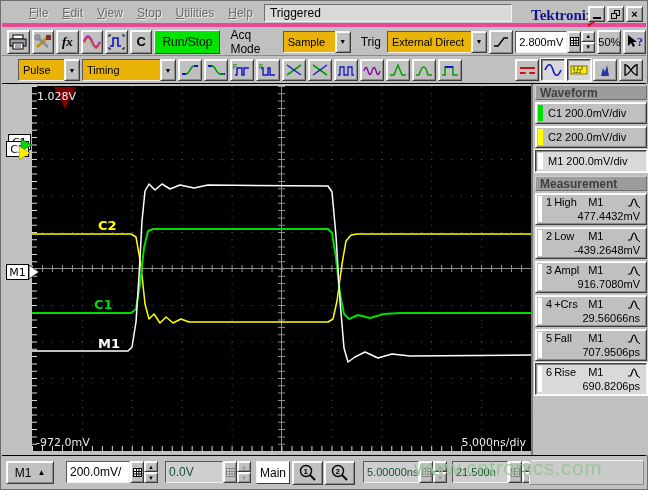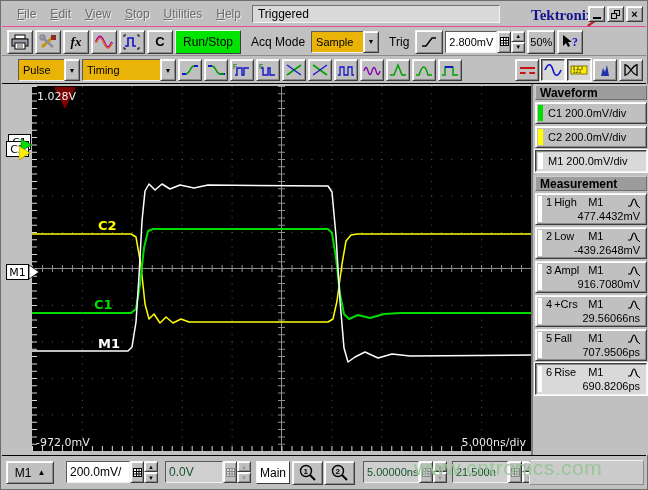--- a/index.html
+++ b/index.html
@@ -7,21 +7,21 @@
   font-family:"Liberation Sans",sans-serif;font-size:11px;color:#000}
 .win{position:relative;width:648px;height:490px;background:#c0c0c0;
   border:1px solid #6e6e6e}
 .raised{background:#c0c0c0;border:1px solid;border-color:#f6f6f6 #3c3c3c #3c3c3c #f6f6f6;
   box-shadow:inset 1px 1px 0 #fff,inset -1px -1px 0 #8a8a8a}
 .pressed{background:#d9d9d9;border:1px solid;border-color:#3c3c3c #f6f6f6 #f6f6f6 #3c3c3c;
   box-shadow:inset 1px 1px 0 #8a8a8a,0 0 0 1px #fff}
 .sunken{background:#fff;border:1px solid;border-color:#5a5a5a #f0f0f0 #f0f0f0 #5a5a5a}
 
 .menubar{position:absolute;left:1px;top:1px;right:1px;height:25px;display:flex;
-  align-items:center;padding-left:8px;border-bottom:1px solid #ec4899}
+  align-items:center;padding-left:20px;border-bottom:4px solid #ec4899}
 .menu-item{padding:2px 7px;font-size:12px;color:#6b6b6b;text-shadow:1px 1px 0 #ececec}
 .menu-item::first-letter{text-decoration:underline}
 .status-box{margin-left:4px;width:248px;height:18px;background:#d9d9d9;
   border:1px solid;border-color:#707070 #f2f2f2 #f2f2f2 #707070;
   display:flex;align-items:center;padding-left:5px;font-size:12px;color:#000}
 .brand{position:absolute;left:529px;top:5px;font-family:"Liberation Serif",serif;
   font-weight:bold;font-size:15px;color:#14148c}
 .brand-tick{position:absolute;left:585px;top:20px;width:10px;height:2px;background:#c41414;
   transform:rotate(-35deg)}
 .winbtns{position:absolute;right:3px;top:4px;display:flex;gap:2px}
@@ -59,21 +59,21 @@
 .cursor-icon i{display:block;height:2px;background:#cc1111}
 .cursor-icon i.dash{background:none;border-top:2px dashed #cc1111;height:0}
 
 .main{position:absolute;left:1px;top:83px;width:646px;height:371px;background:#c0c0c0}
 #scope{position:absolute;left:30px;top:2px;width:499px;height:365px;background:#000;display:block}
 .mk-box{position:absolute;width:23px;height:16px;background:#fff;border:1px solid #000;
   display:flex;align-items:center;justify-content:center;font-size:11px;
   font-family:"DejaVu Sans",sans-serif}
 .rpanel{position:absolute;left:529px;top:0;width:117px;height:371px;background:#c0c0c0;
   border-left:2px solid #7d7d7d;padding:1px 1px 0 2px}
-.phdr{height:15px;background:#9c9c9c;color:#000000;font-weight:bold;font-size:12px;
+.phdr{height:15px;background:#9c9c9c;color:#404040;font-weight:bold;font-size:12px;
   padding-left:4px;display:flex;align-items:center;
   border:1px solid;border-color:#cdcdcd #6e6e6e #6e6e6e #cdcdcd}
 .phdr2{margin-top:4px}
 .wrow{margin-top:2px;height:22px;display:flex;align-items:center;font-size:11px}
 .cstrip{width:5px;height:16px;margin:0 5px 0 2px}
 .strip-c1{background:#00dc00}.strip-c2{background:#ffff00}.strip-m1{background:#fff}
 .mrow{margin-top:2px;height:32px;position:relative;font-size:11px;padding:2px 3px 0 10px}
 .wstrip{position:absolute;left:2px;top:2px;bottom:2px;width:4px;background:#fff}
 .mline1{display:flex;align-items:center}
 .mname{margin-left:2px;width:32px}
@@ -158,20 +158,24 @@
         </svg>
     </span>
     <span class="tbtn raised" style="font-weight:bold;font-size:13px">C</span>
     <span class="runstop" style="background:#00e400">Run/Stop</span>
     <span class="tlabel">Acq Mode</span>
     <span class="combo">
       <span class="cfield" style="width:52px">Sample</span>
       <span class="drop raised">▼</span>
     </span>
     <span class="tlabel">Trig</span>
+    <span class="combo">
+      <span class="cfield" style="width:84px">External Direct</span>
+      <span class="drop raised">▼</span>
+    </span>
     <span class="tbtn raised" style="width:28px">
       <svg width="18" height="14">
           <path d="M2,11 h4 l6,-8 h4" fill="none" stroke="#000" stroke-width="1.4"></path>
         </svg>
     </span>
     <span class="spin">
       <span class="sfield sunken" style="width:52px">2.800mV</span>
       <span class="kp raised">
           <svg width="9" height="9">
             <rect x="0.5" y="0.5" width="8" height="8" fill="#fff" stroke="#000"></rect>

